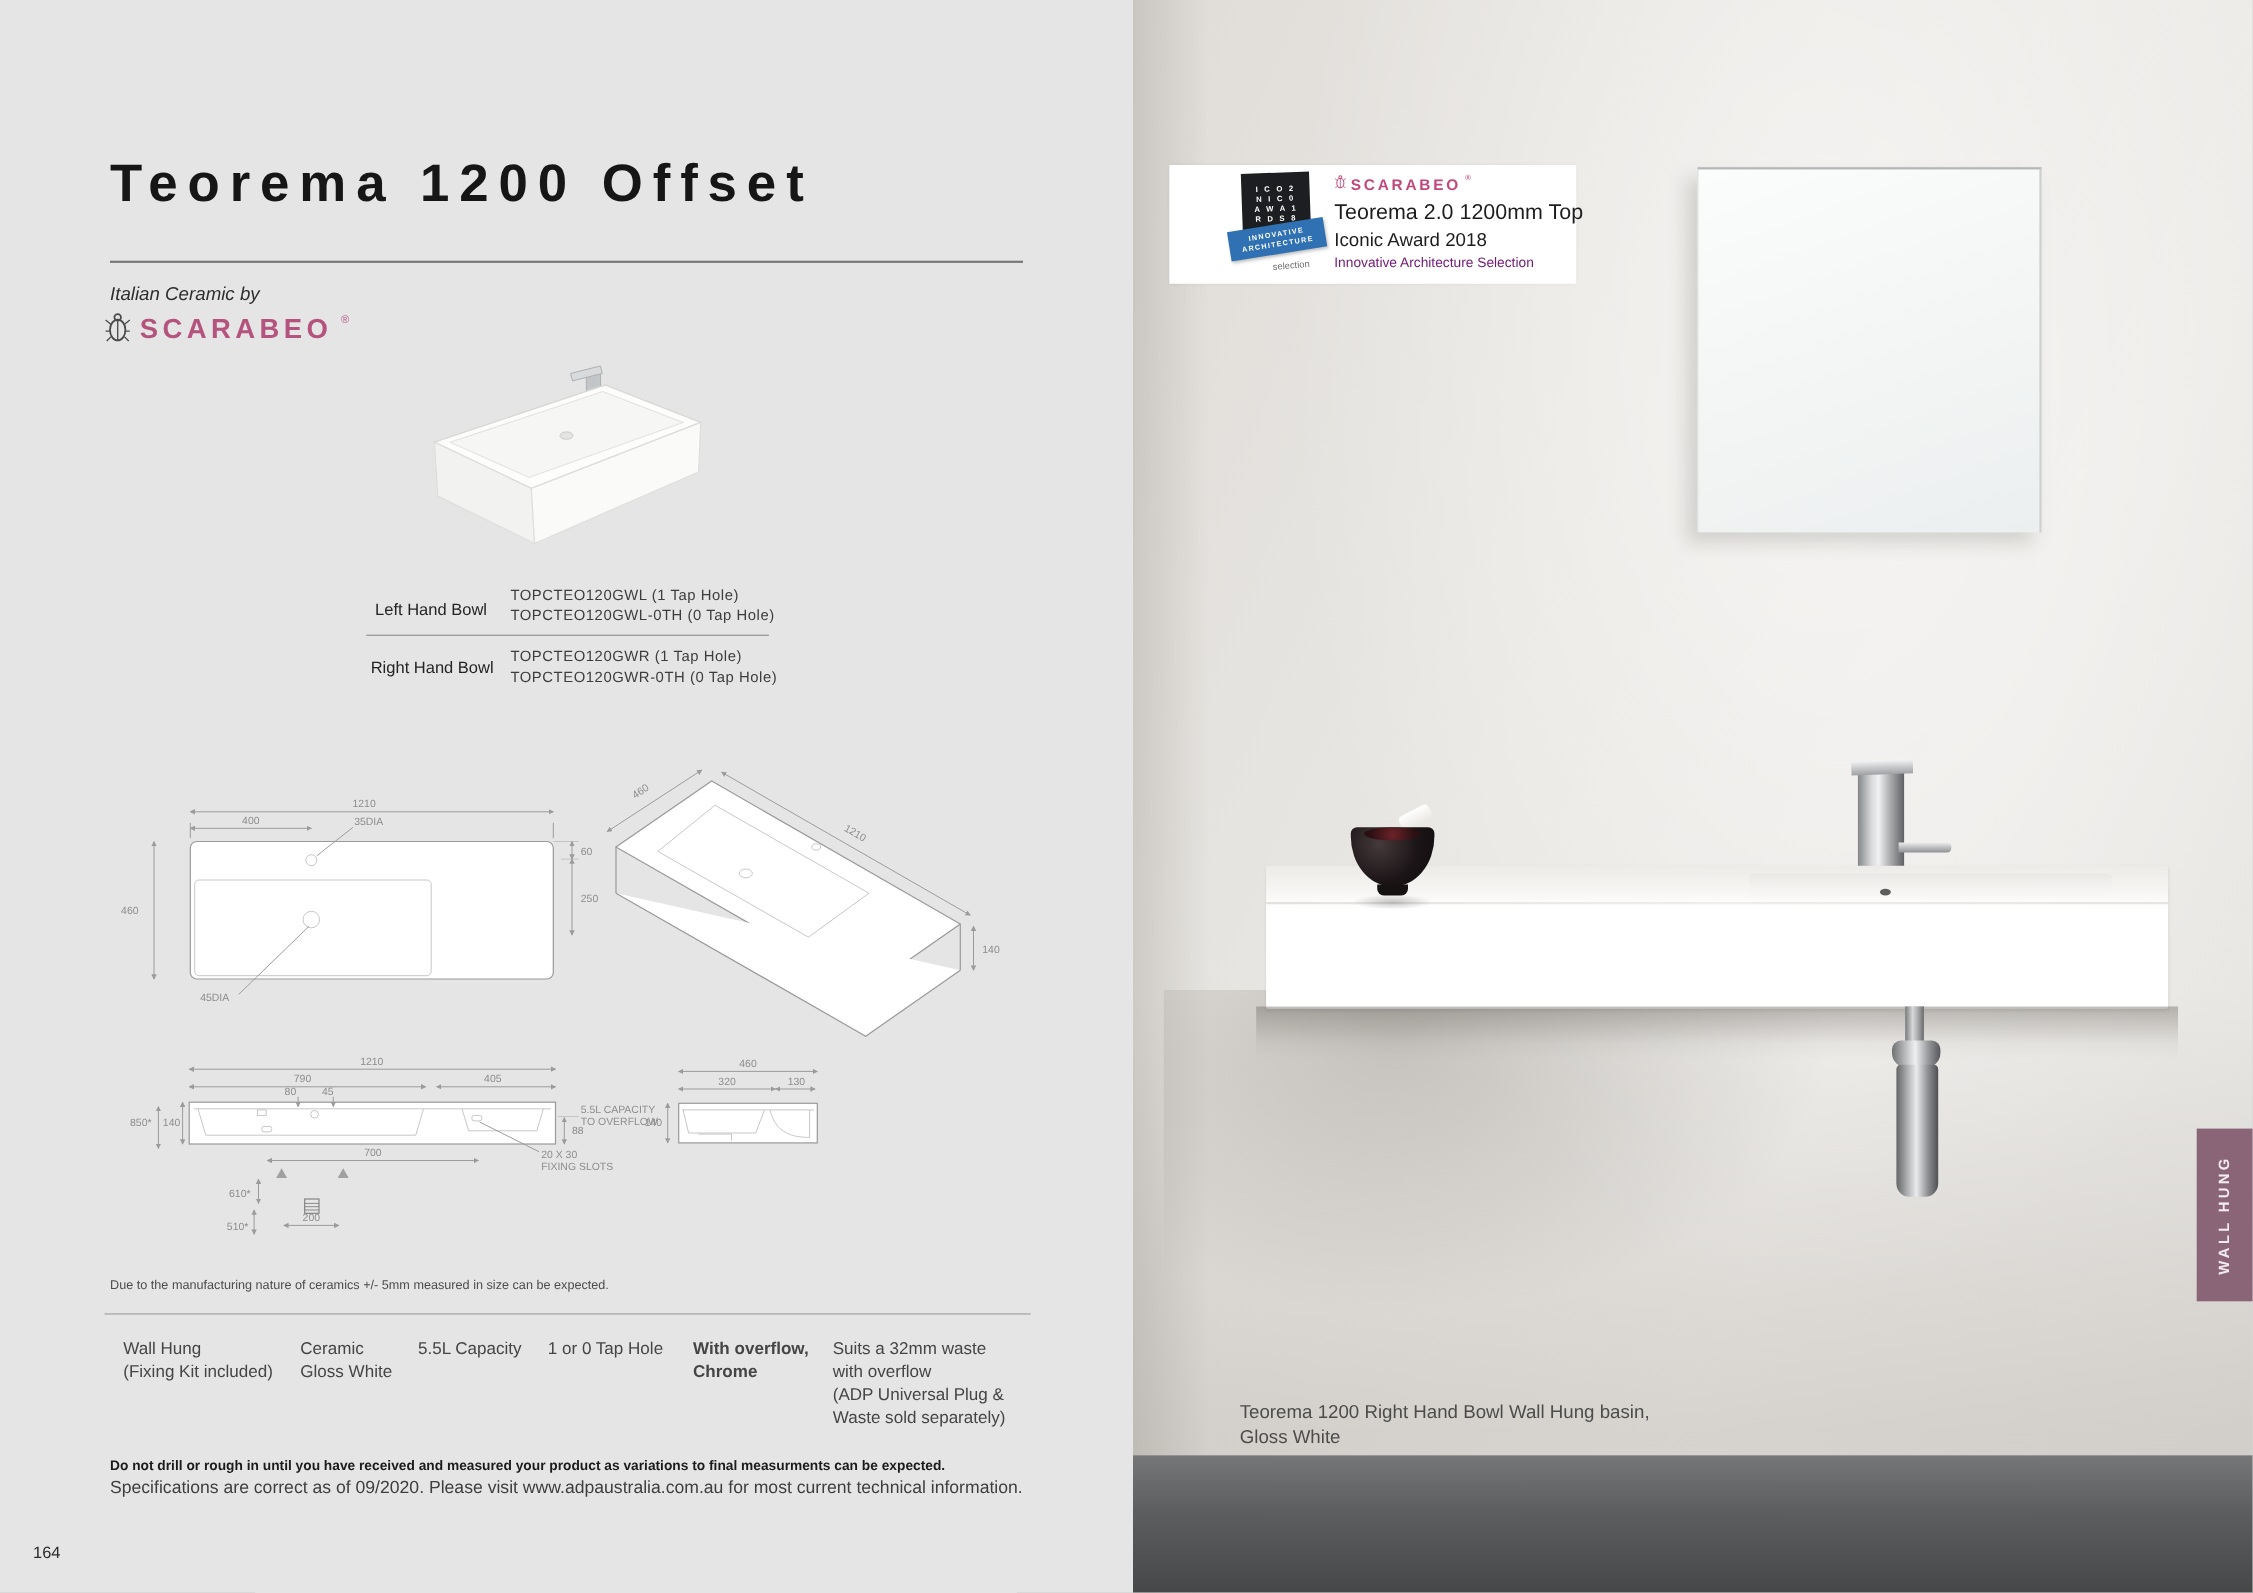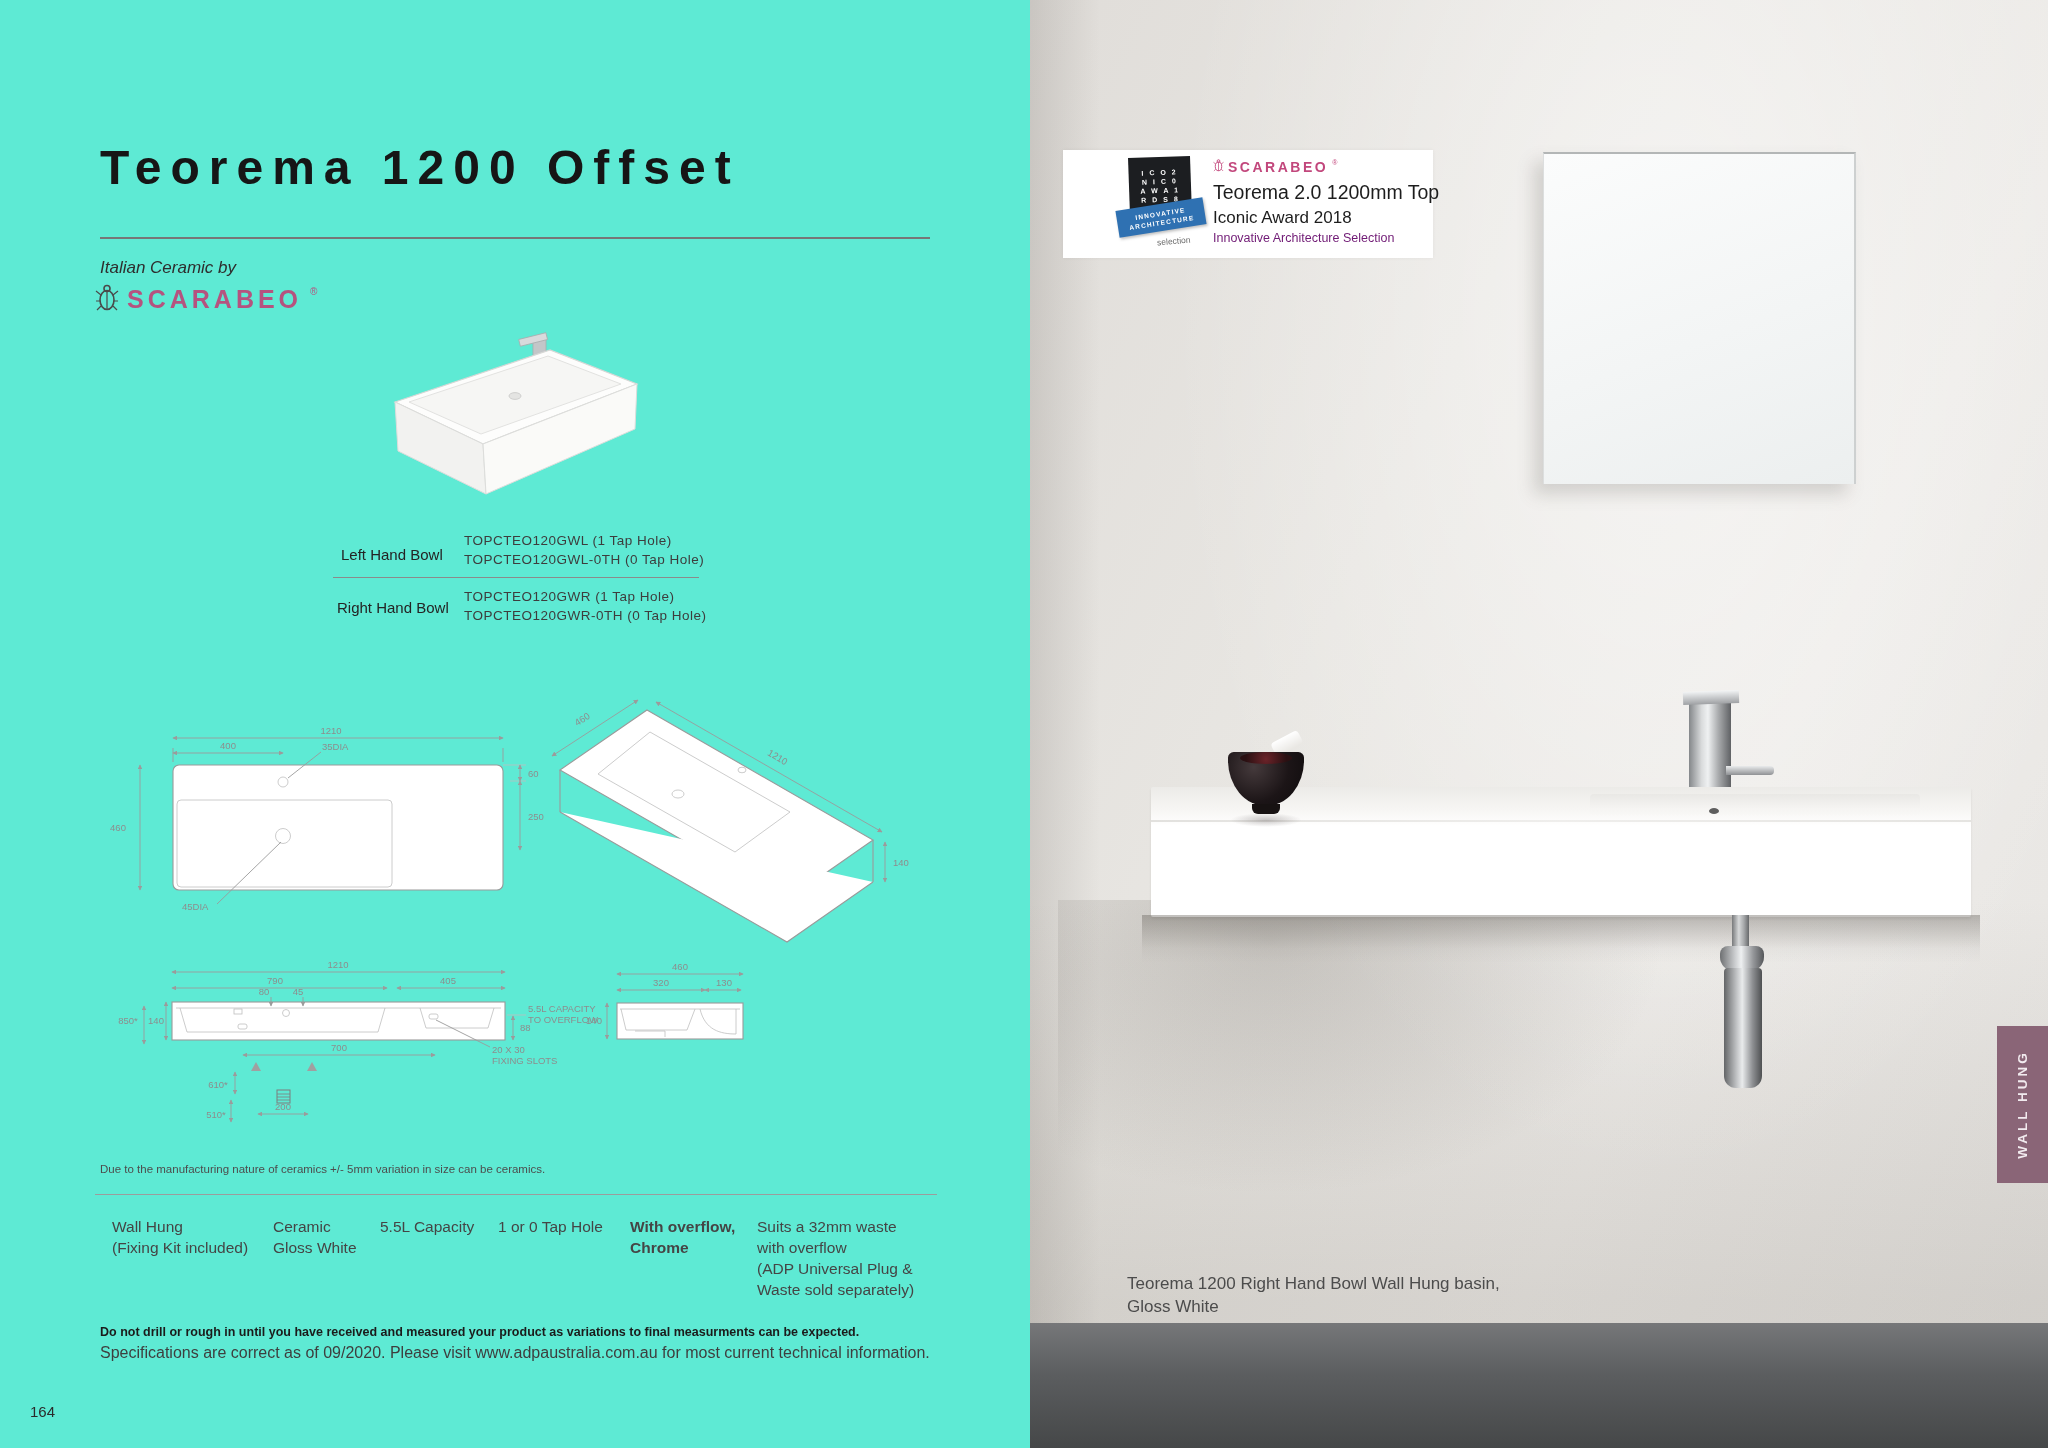--- a/index.html
+++ b/index.html
@@ -1,21 +1,21 @@
 <!DOCTYPE html>
 <html><head>
 <meta charset="utf-8">
 <style>
   html,body{margin:0;padding:0;background:#888;}
   .canvas{position:relative;width:2048px;height:1448px;background:#fdfdfd;overflow:hidden;
           font-family:"Liberation Sans",sans-serif;color:#222;}
   .abs{position:absolute;}
 
   
-  .left-page{position:absolute;left:0;top:0;width:1030px;height:1448px;background:#5eead4;}
+  .left-page{position:absolute;left:0;top:0;width:1030px;height:1448px;background:#e5e5e5;}
   .page-title{left:100px;top:140px;font-size:48px;font-weight:bold;letter-spacing:9px;color:#161616;white-space:nowrap;}
   .title-rule{left:100px;top:237px;width:830px;height:2px;background:#777;}
   .tagline{left:100px;top:258px;font-size:17px;font-style:italic;color:#2e2e2e;}
   .brand-row{left:95px;top:282px;display:flex;align-items:center;gap:8px;}
   .brand-name{font-size:25px;font-weight:bold;letter-spacing:4px;color:#b5537f;}
   .brand-reg{font-size:10px;color:#b5537f;vertical-align:top;position:relative;top:-8px;}
 
   .codes-label{font-size:15px;color:#242424;}
   .code-line{font-size:13.5px;color:#3d3d3d;letter-spacing:0.5px;line-height:19px;}
   .codes-divider{left:333px;top:577px;width:366px;height:1px;background:#8b8b8b;}
@@ -259,21 +259,21 @@
           <path d="M527,300 H615" class="dim" marker-start="url(#ar)" marker-end="url(#ar)"></path>
           <text class="dimt" x="571" y="296" text-anchor="middle">320</text>
           <path d="M615,300 H651" class="dim" marker-start="url(#ar)" marker-end="url(#ar)"></path>
           <text class="dimt" x="634" y="296" text-anchor="middle">130</text>
           <path d="M517,313 V349" class="dim" marker-start="url(#ar)" marker-end="url(#ar)"></path>
           <text class="dimt" x="504" y="334" text-anchor="middle">140</text>
         </g>
       </svg>
     </div>
 
-    <div class="abs variation-note">Due to the manufacturing nature of ceramics +/- 5mm variation in size can be ceramics.</div>
+    <div class="abs variation-note">Due to the manufacturing nature of ceramics +/- 5mm measured in size can be expected.</div>
     <div class="abs spec-rule"></div>
 
     <div class="abs spec-col" style="left:112px;">
       <div>Wall Hung</div>
         <div>(Fixing Kit included)</div>
     </div>
     <div class="abs spec-col" style="left:273px;">
       <div>Ceramic</div>
         <div>Gloss White</div>
     </div>

